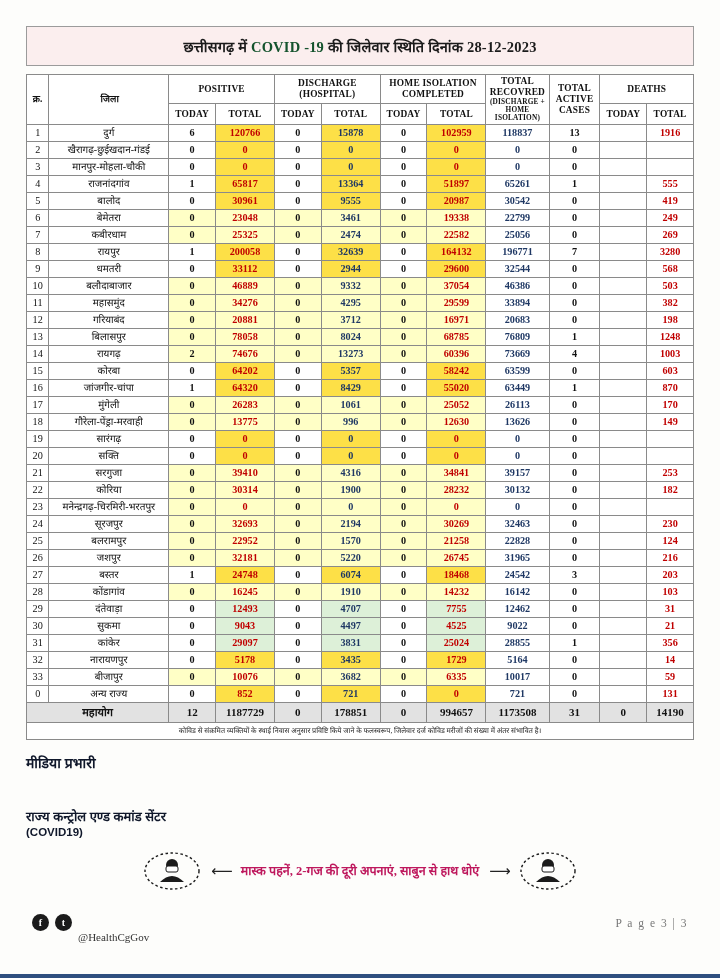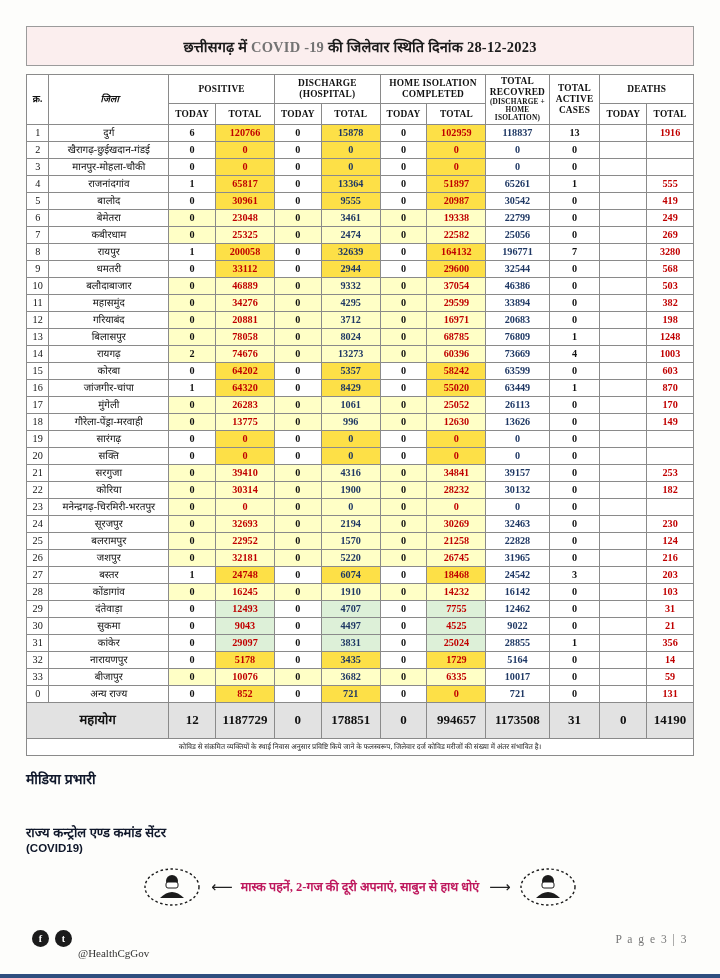--- a/index.html
+++ b/index.html
@@ -33,21 +33,21 @@
     text-align: center;
     padding: 9px 4px 9px 4px;
   }
   .title-box .t {
     font-family: "Liberation Serif", serif;
     font-size: 14.5px;
     font-weight: bold;
     color: #1b1b1b;
     letter-spacing: .2px;
   }
-  .title-box .t .red { color: #737373; }
+  .title-box .t .red { color: #14532d; }
 
   table.main {
     margin: 8px 26px 0 26px;
     width: 668px;
     border-collapse: collapse;
     font-family: "Liberation Serif", serif;
     font-size: 10.2px;
     color: #111;
     background: #ffffff;
   }
@@ -60,38 +60,38 @@
     height: 17px;
   }
   table.main thead th {
     font-weight: bold;
     font-size: 9.4px;
     background: #ffffff;
     letter-spacing: .2px;
   }
   .th-sub { font-size: 7.3px; font-weight: bold; }
   .col-sn { width: 22px; }
-  .col-dist { width: 118px; text-align: left !important; padding-left: 5px !important; font-style: italic; }
+  .col-dist { width: 118px; text-align: left !important; padding-left: 5px !important; }
   .col-num { width: 46px; }
   .col-num-w { width: 58px; }
   .col-act { width: 50px; }
 
   td.dist { text-align: left; padding-left: 5px; font-size: 10px; }
   .b { font-weight: bold; }
   .blue { color: #1f3864; font-weight: bold; }
   .red { color: #c00000; font-weight: bold; }
   .hl-yellow { background: #ffffc6; }
   .hl-green { background: #ddf0d8; }
   .hl-beige { background: #fde047; }
 
   tr.total-row td {
     background: #e2e2e2;
     font-weight: bold;
-    font-size: 13px;
-    height: 36px;
+    font-size: 11px;
+    height: 20px;
   }
   .note-row td {
     font-size: 7.2px;
     padding: 3px 6px;
     height: auto;
     color: #222;
   }
 
   
   .footer { margin: 14px 26px 0 26px; position: relative; }

